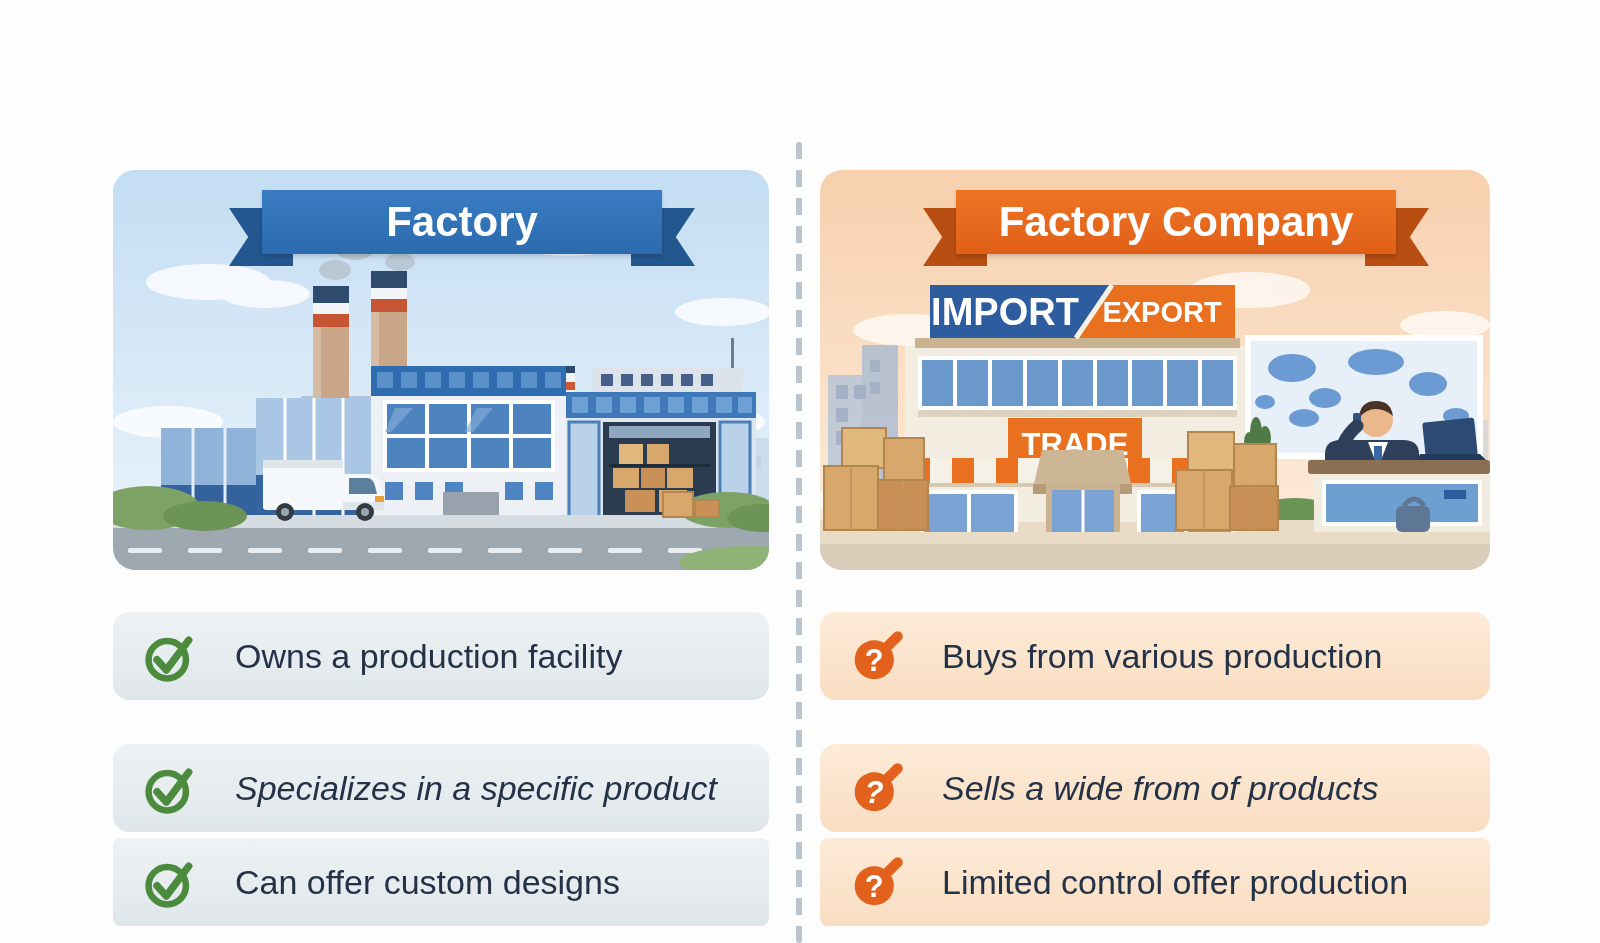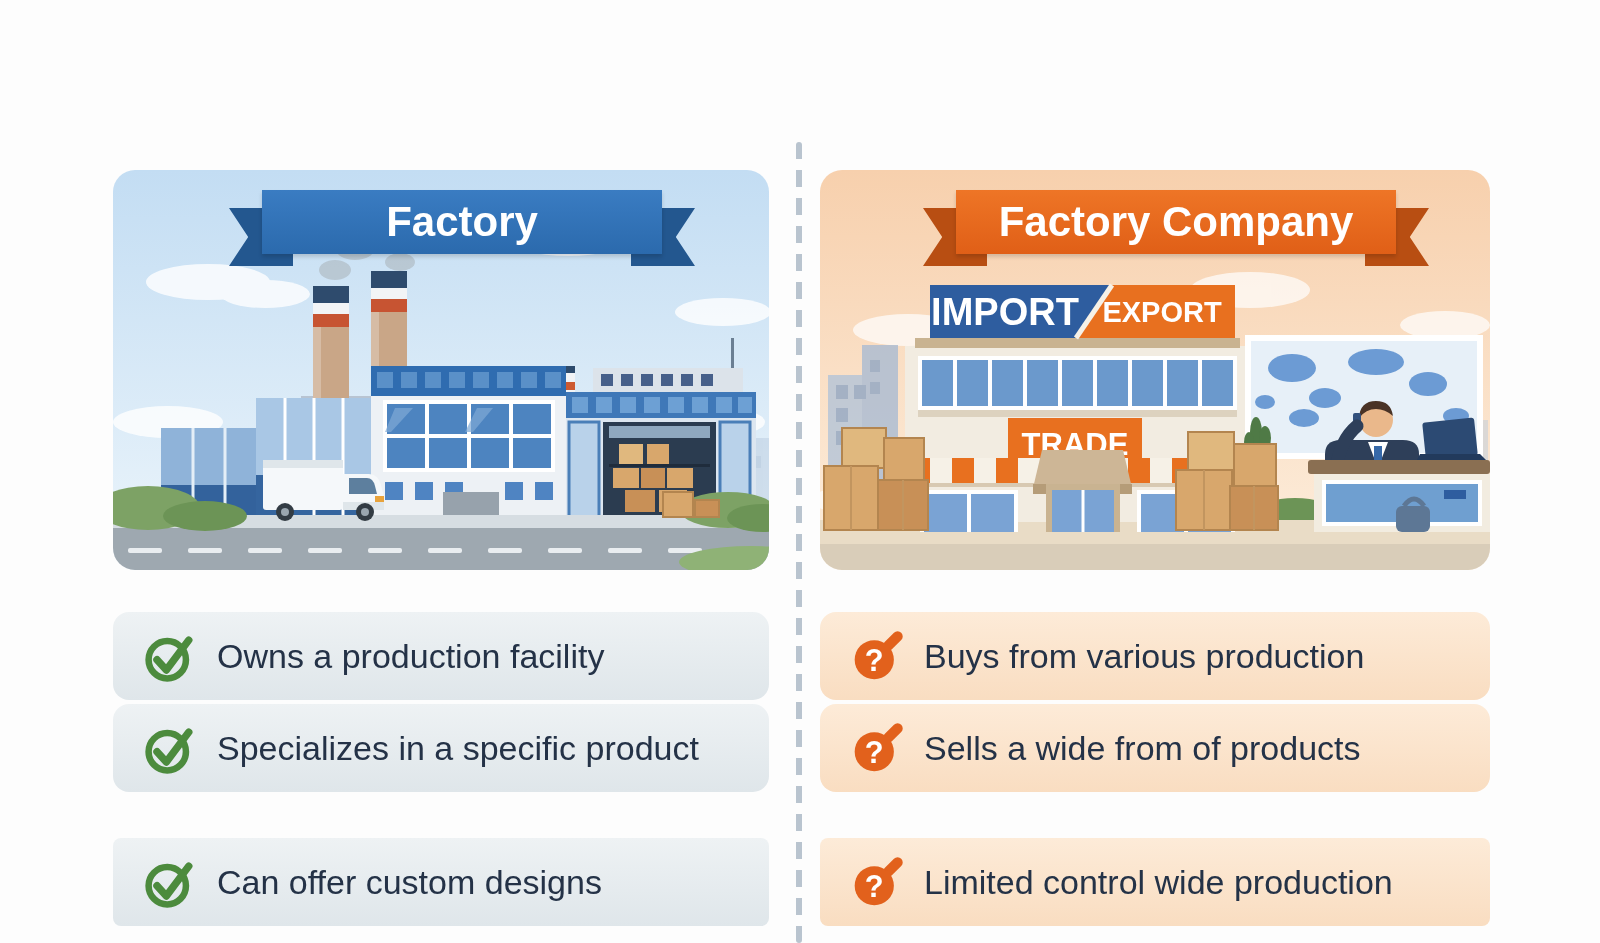--- a/index.html
+++ b/index.html
@@ -38,26 +38,26 @@
   .ribbon .tail{position:absolute;top:18px;width:64px;height:58px;z-index:1;}
   .ribbon .tail.l{left:-33px;clip-path:polygon(0 0,100% 0,100% 100%,0 100%,30% 50%);}
   .ribbon .tail.r{right:-33px;clip-path:polygon(0 0,100% 0,70% 50%,100% 100%,0 100%);}
   .factory-ribbon .band{background:linear-gradient(180deg,#3a7cc2,#2b6aad);min-width:400px;}
   .factory-ribbon .tail{background:#23578f;}
   .trading-ribbon .band{background:linear-gradient(180deg,#ee7526,#e05f17);min-width:440px;}
   .trading-ribbon .tail{background:#b84e12;}
   
   .feature-row{
     position:absolute;height:88px;border-radius:16px;box-sizing:border-box;
-    display:flex;align-items:center;gap:18px;padding:0 24px 0 30px;
+    display:flex;align-items:center;gap:36px;padding:0 24px 0 30px;
   }
   .feature-row.row-l{left:113px;width:656px;background:linear-gradient(180deg,#eef2f4,#dfe6ea);}
   .feature-row.row-r{left:820px;width:670px;background:linear-gradient(180deg,#fdebd8,#f9ddc1);}
   .feature-row.r1{top:612px;}
-  .feature-row.r2{top:704px;}
+  .feature-row.r2{top:744px;font-style:italic;}
   .feature-row.r3{top:838px;border-radius:8px;}
   .feature-row .txt{font-size:34px;color:#243247;}
   .row-icon{width:56px;height:56px;flex:0 0 56px;}
   svg text{font-family:"Liberation Sans", sans-serif;}
 </style>
 </head>
 <body>
 
 <div id="canvas">
 
@@ -429,16 +429,16 @@
       <text x="26" y="46" text-anchor="middle" font-size="33" font-weight="bold" fill="#ffffff">?</text>
     </svg>
     <span class="txt">Sells a wide from of products</span>
   </div>
   <div class="feature-row row-r r3">
     <svg class="row-icon" viewBox="0 0 60 60">
       <line x1="41" y1="19" x2="51" y2="9" stroke="#e2611c" stroke-width="11" stroke-linecap="round"></line>
       <circle cx="26" cy="34" r="21" fill="#e2611c"></circle>
       <text x="26" y="46" text-anchor="middle" font-size="33" font-weight="bold" fill="#ffffff">?</text>
     </svg>
-    <span class="txt">Limited control wide production</span>
+    <span class="txt">Limited control offer production</span>
   </div>
 
 </div>
 
 </body></html>

